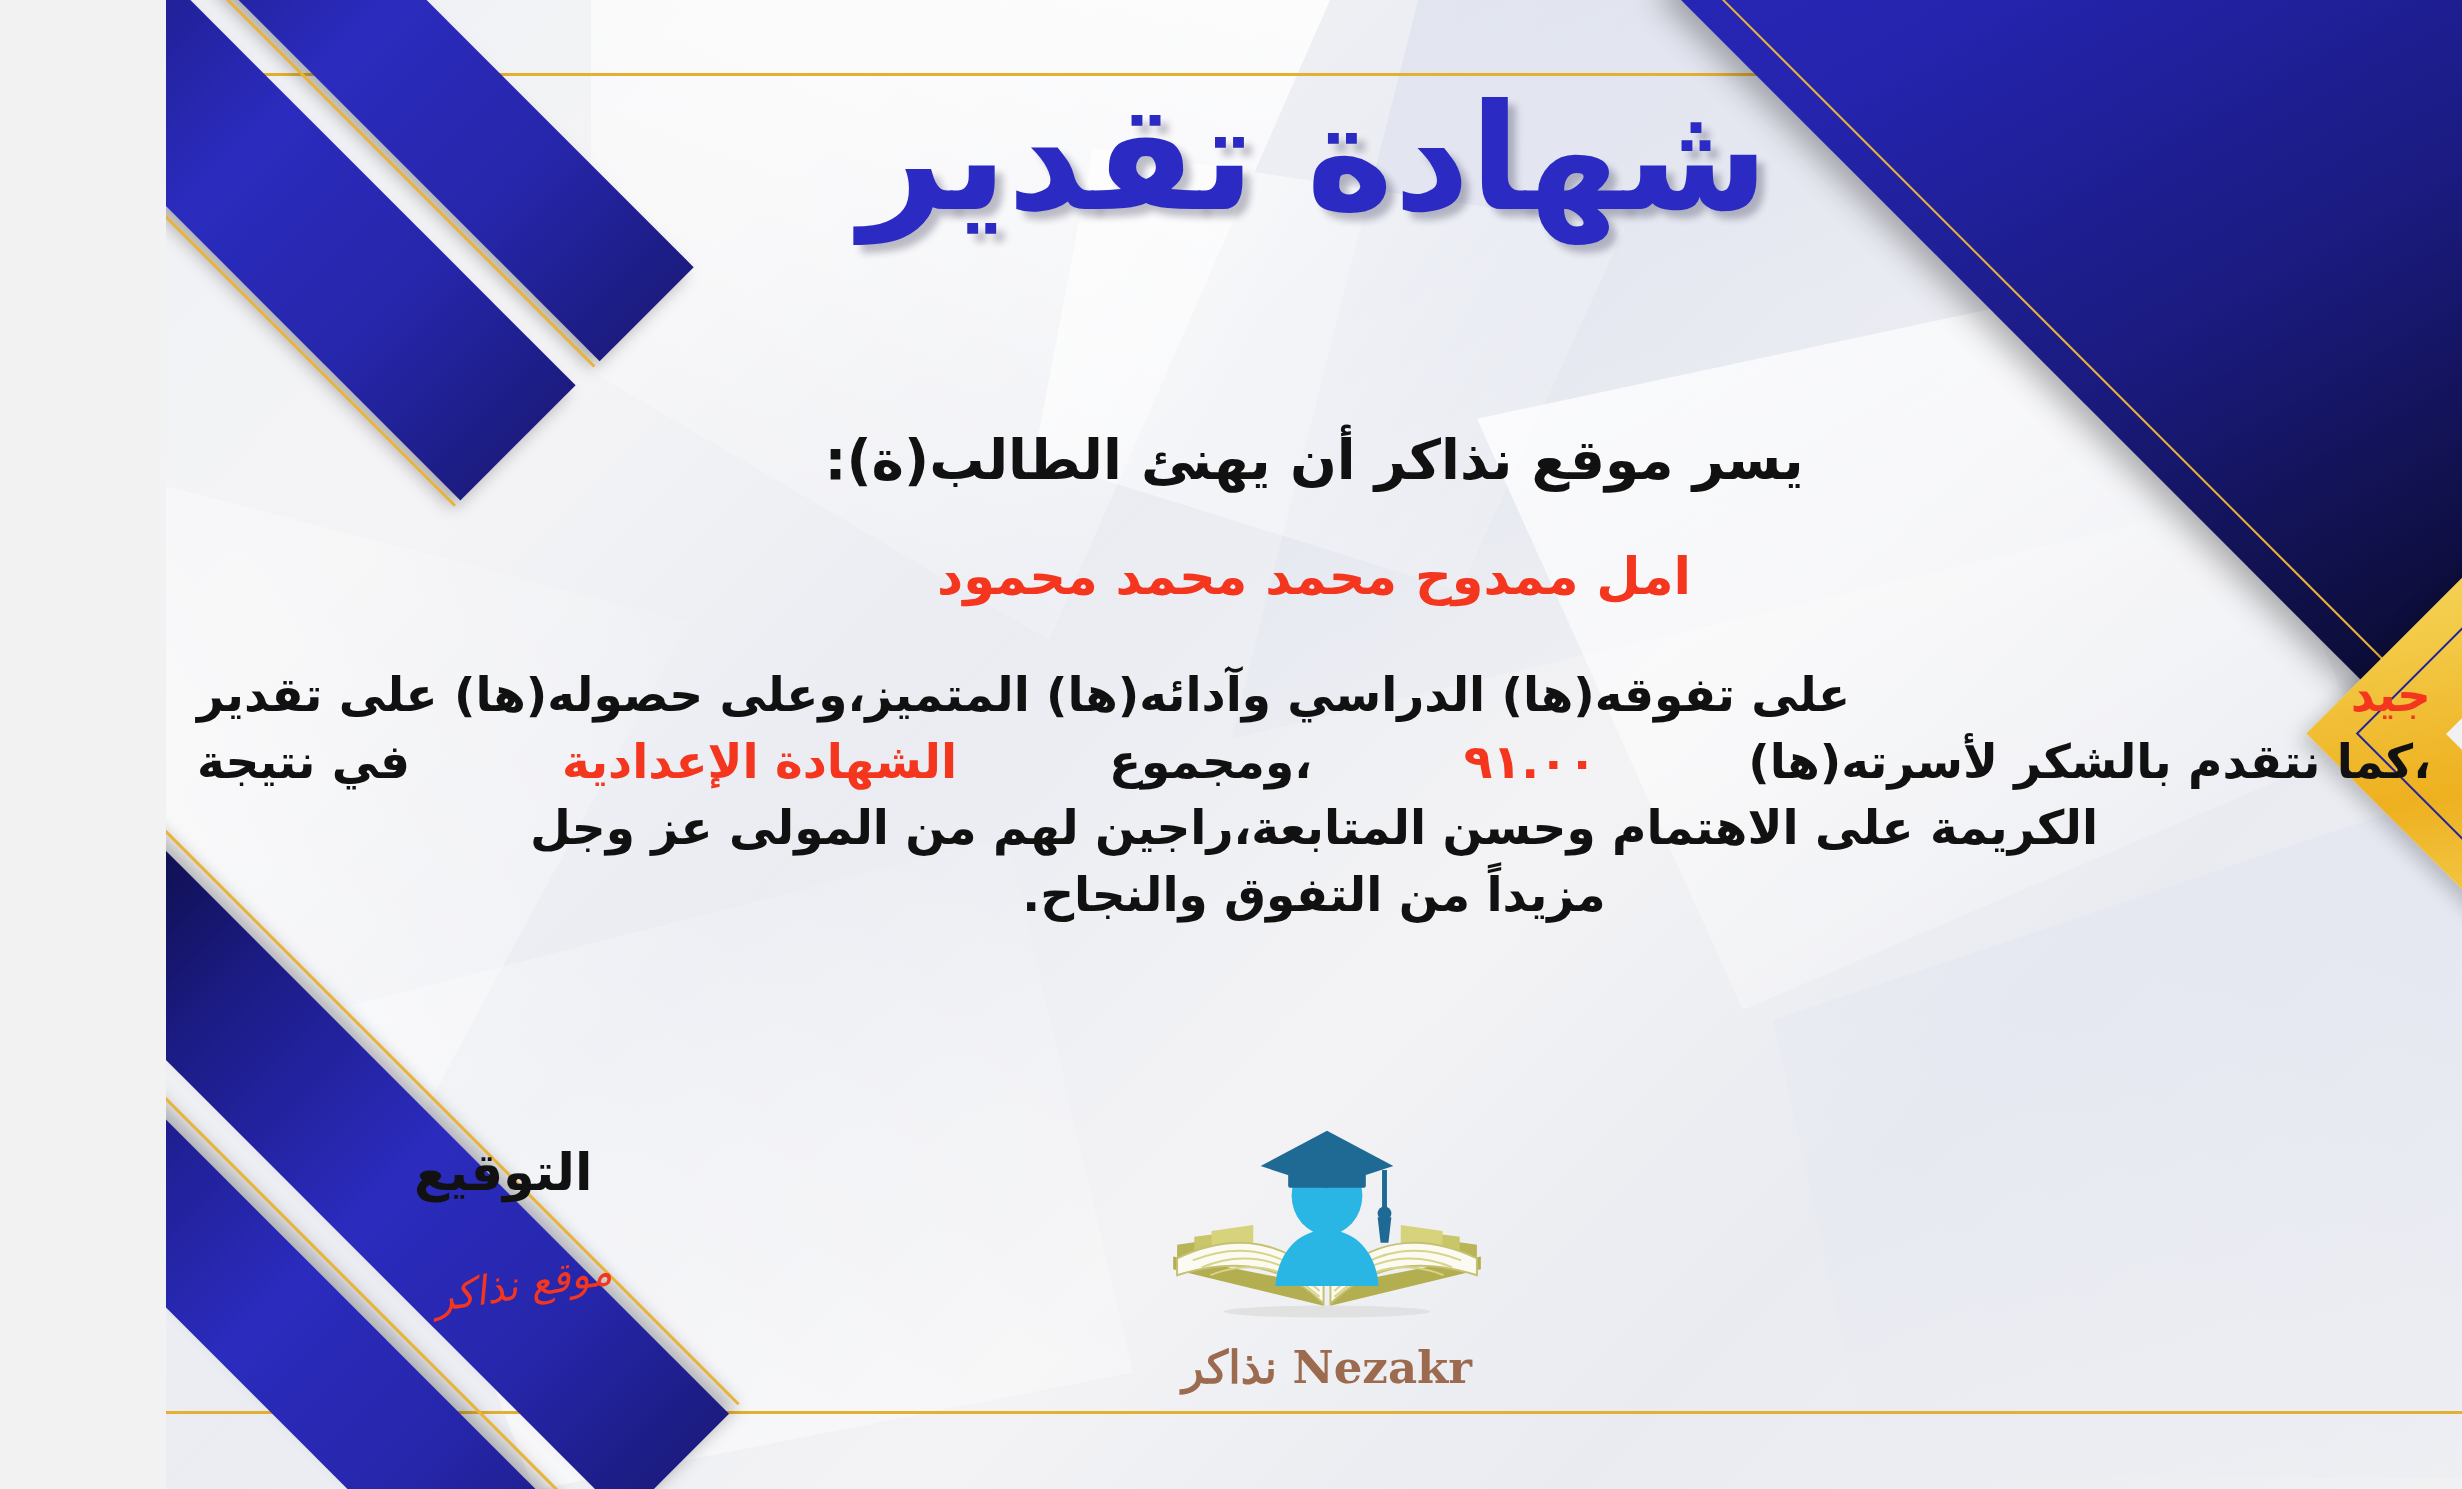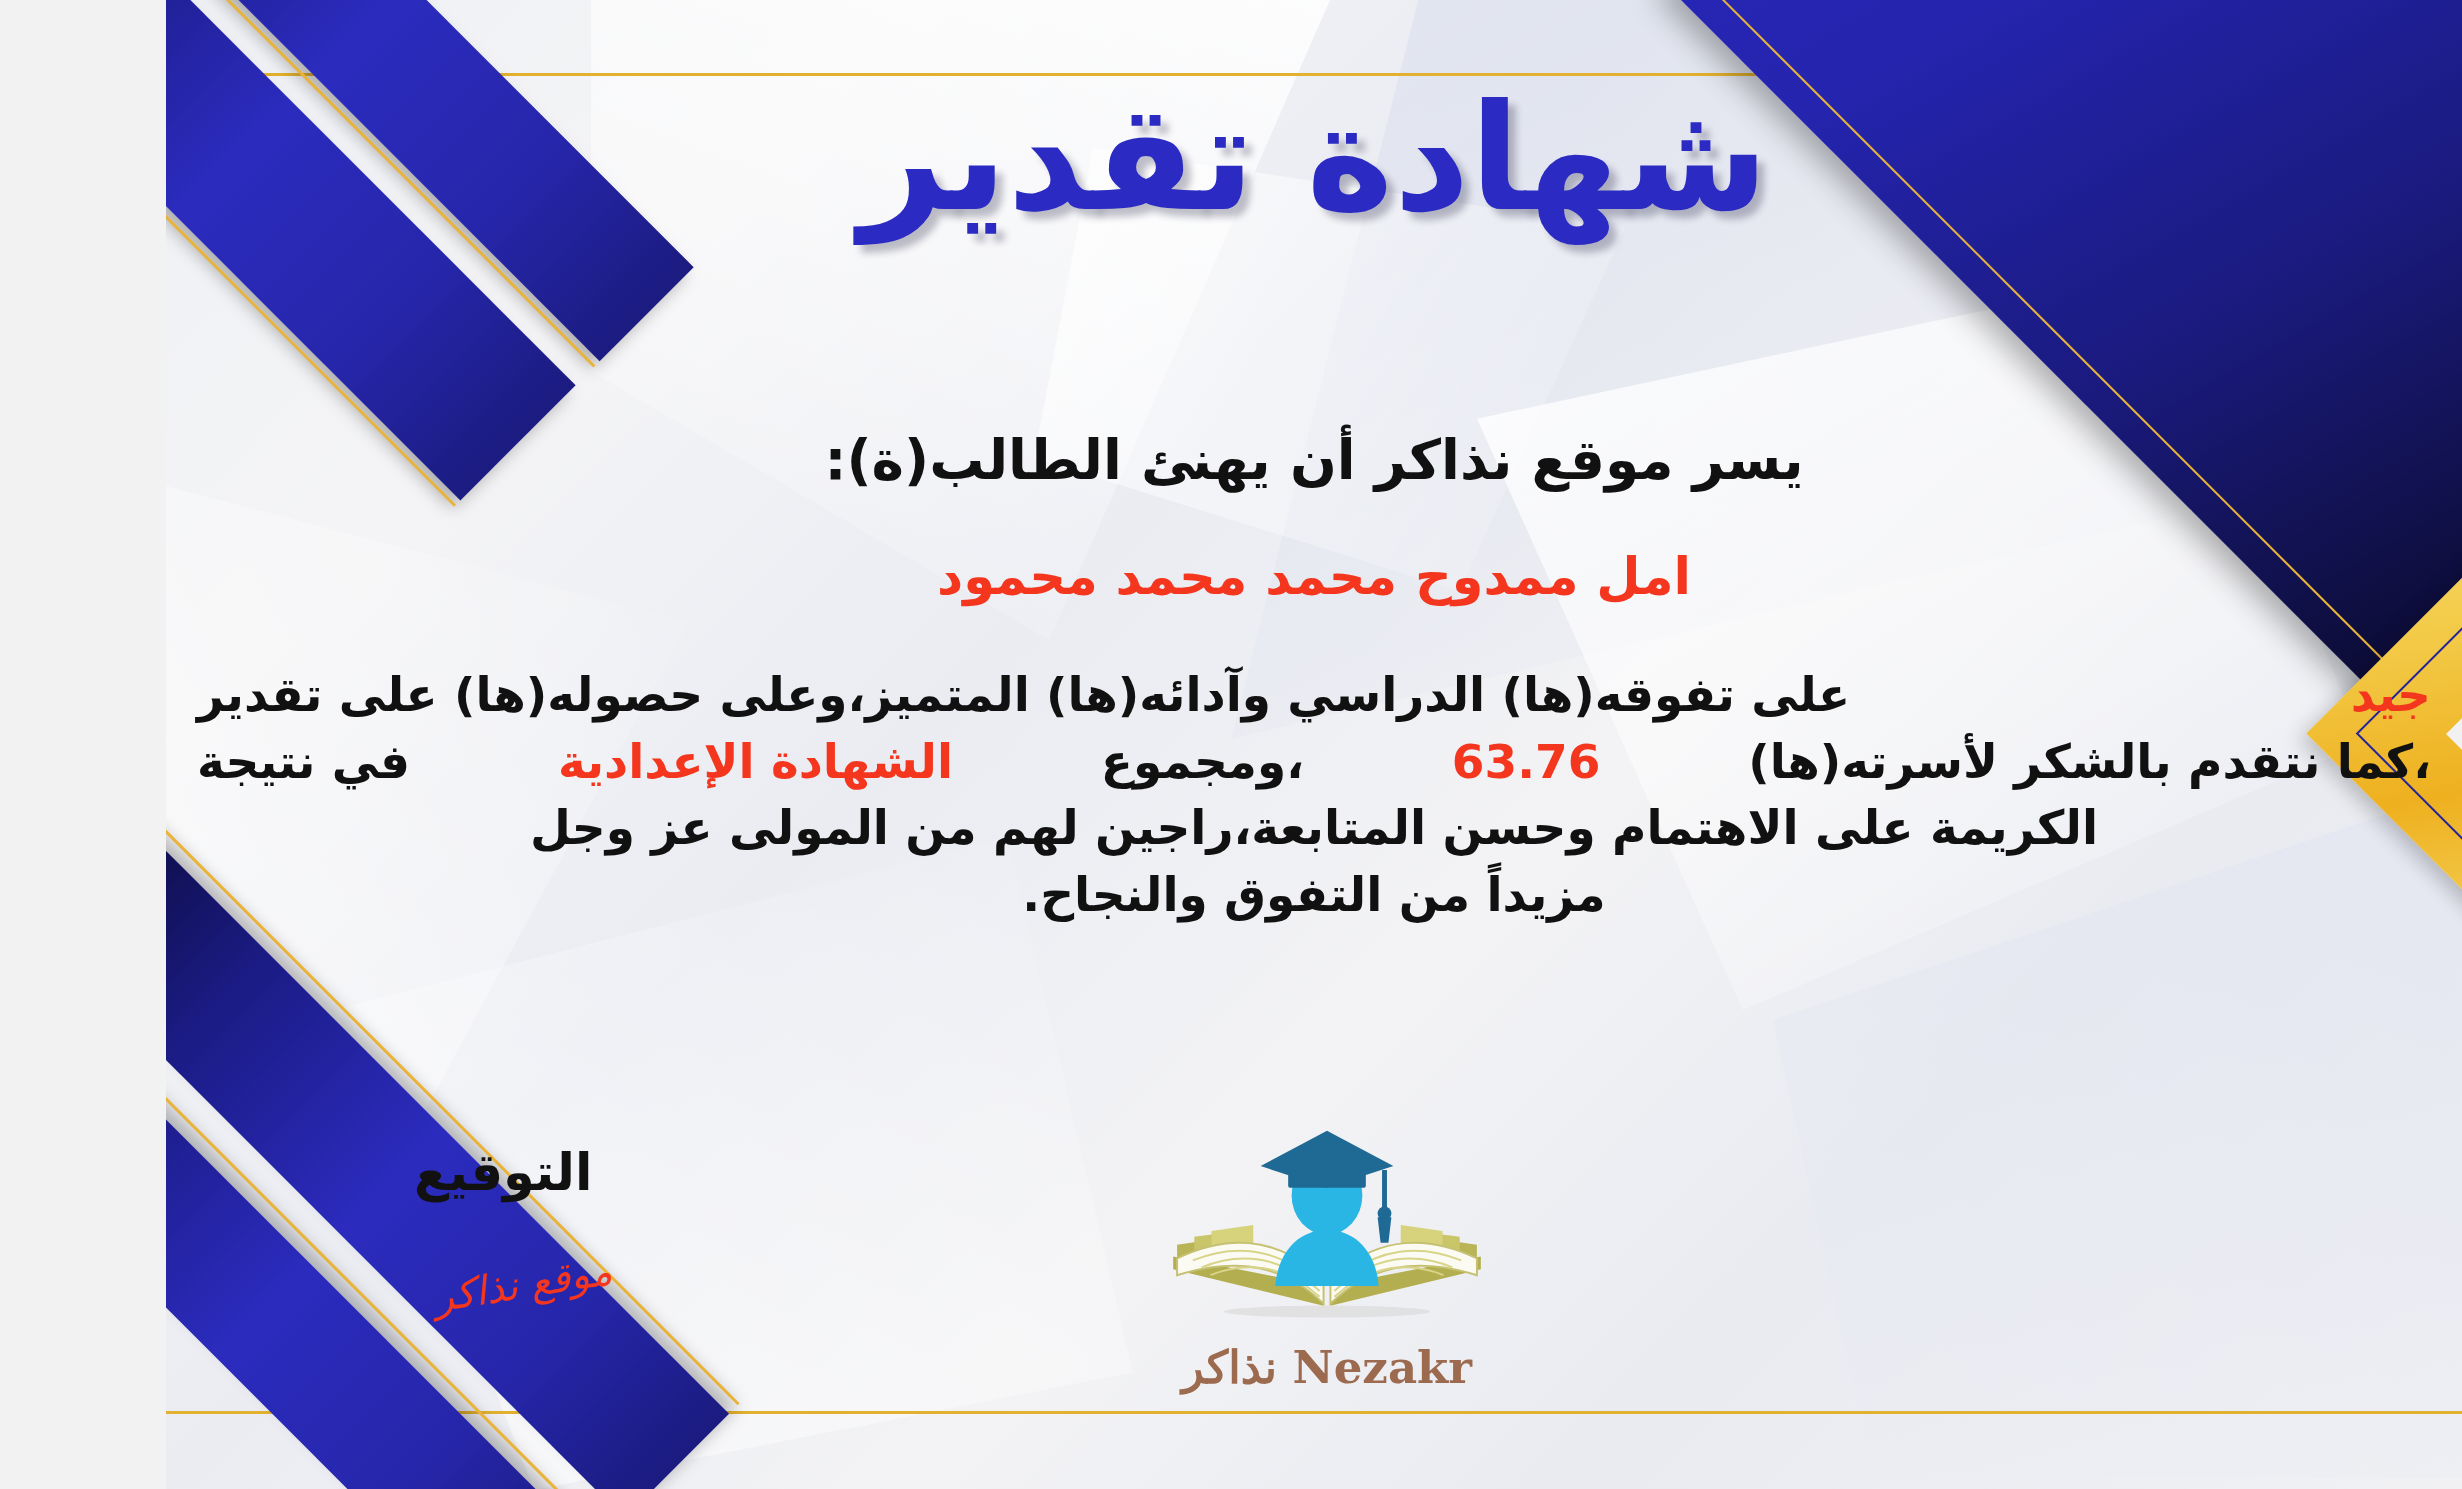--- a/index.html
+++ b/index.html
@@ -210,21 +210,21 @@
 
     <div class="body-block">
 
       <span class="ln justify">
         <span class="red">جيد</span>
         <span>على تفوقه(ها) الدراسي وآدائه(ها) المتميز،وعلى حصوله(ها) على تقدير</span>
       </span>
 
       <span class="ln justify">
         <span>،كما نتقدم بالشكر لأسرته(ها)</span>
-        <span class="red">63.76</span>
+        <span class="red">٩١.٠٠</span>
         <span>،ومجموع</span>
         <span class="red">الشهادة الإعدادية</span>
         <span>في نتيجة</span>
       </span>
 
       <span class="ln">الكريمة على الاهتمام وحسن المتابعة،راجين لهم من المولى عز وجل</span>
 
       <span class="ln">مزيداً من التفوق والنجاح.</span>
     </div>
 

